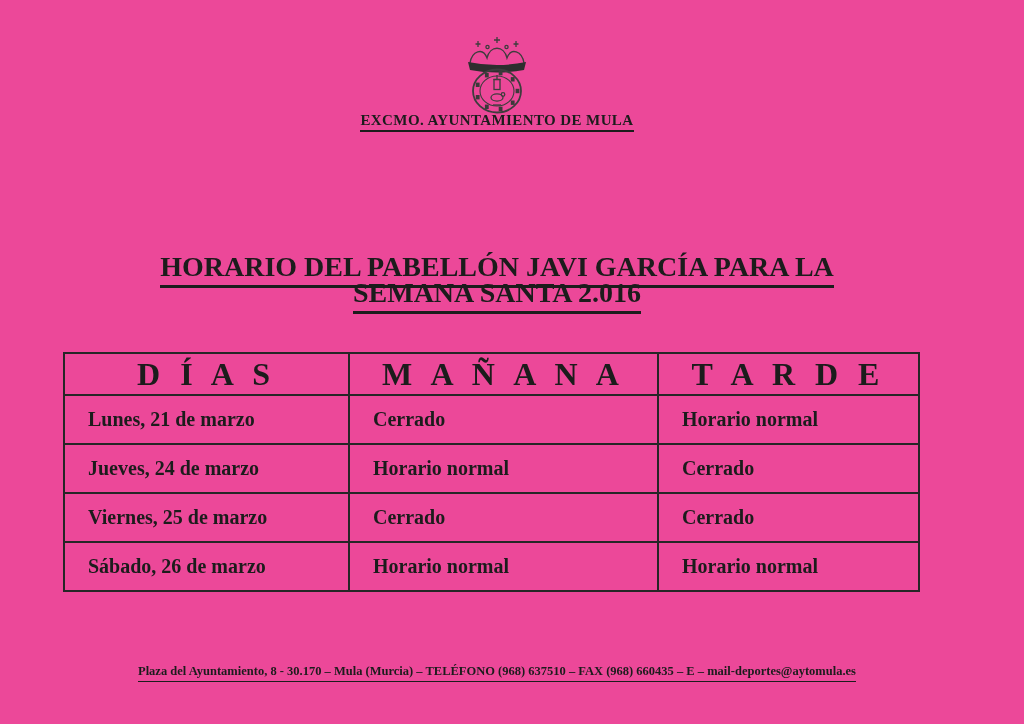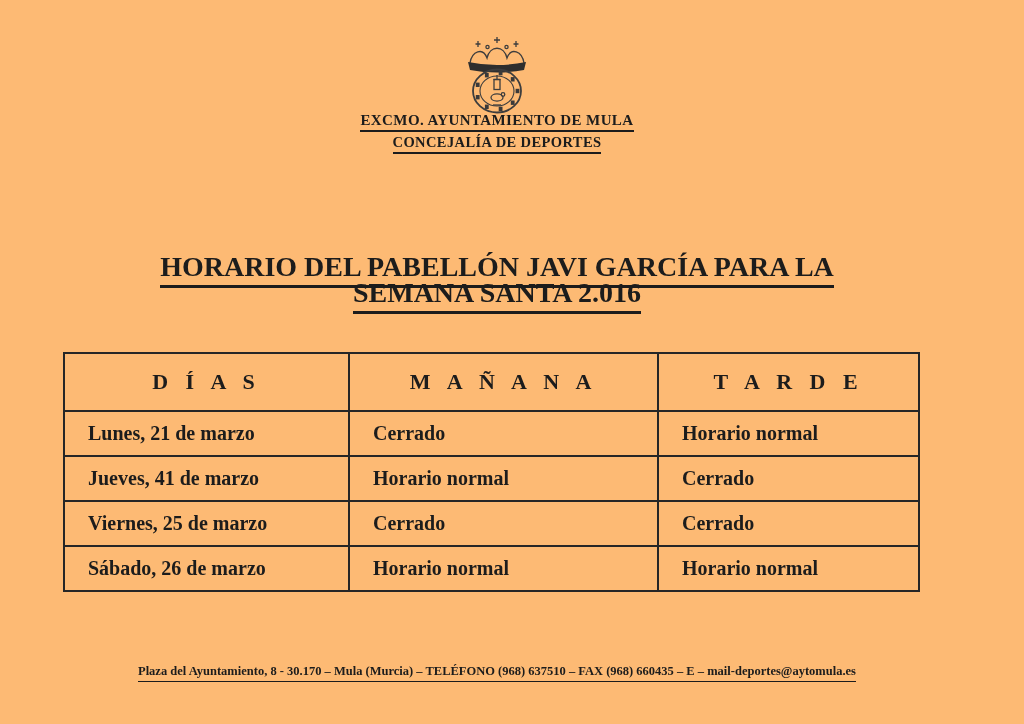--- a/index.html
+++ b/index.html
@@ -4,21 +4,21 @@
 <style>
   html, body {
     margin: 0;
     padding: 0;
     background: #ffffff;
   }
   .page {
     position: relative;
     width: 1024px;
     height: 724px;
-    background: #fdba74;
+    background: #ec4899;
     font-family: "Liberation Serif", "DejaVu Serif", serif;
     color: #1c1c1c;
     overflow: hidden;
   }
   
   .content {
     position: absolute;
     left: 0;
     top: 0;
     width: 994px;
@@ -88,25 +88,25 @@
   }
   table.schedule th,
   table.schedule td {
     border: 2px solid #262626;
     font-weight: bold;
     overflow: hidden;
     white-space: nowrap;
   }
   table.schedule th {
     height: 40px;
-    font-size: 22px;
+    font-size: 32px;
     letter-spacing: 6px;
     text-align: center;
     vertical-align: middle;
-    padding: 8px;
+    padding: 0;
   }
   table.schedule td {
     font-size: 20px;
     text-align: left;
     vertical-align: middle;
     padding: 0 0 0 23px;
   }
   .col-dias    { width: 285px; }
   .col-manana  { width: 309px; }
   .col-tarde   { width: 261px; }
@@ -162,23 +162,20 @@
 
         <ellipse cx="46" cy="61.5" rx="6" ry="3.6"></ellipse>
         <circle cx="52" cy="58.5" r="1.8"></circle>
         <path d="M42 69 h8"></path>
       </svg>
     </div>
 
     <div class="org-line1 centered">
       <span class="u-thin">EXCMO. AYUNTAMIENTO DE MULA</span>
     </div>
-    <div class="org-line2 centered">
-      <span class="u-thin">CONCEJALÍA DE DEPORTES</span>
-    </div>
 
     <div class="title1 centered">
       <span class="u-thick">HORARIO DEL PABELLÓN JAVI GARCÍA PARA LA</span>
     </div>
     <div class="title2 centered">
       <span class="u-thick">SEMANA SANTA 2.016</span>
     </div>
 
     <table class="schedule">
       <colgroup>
@@ -193,21 +190,21 @@
           <th>T A R D E</th>
         </tr>
       </thead>
       <tbody>
         <tr>
           <td>Lunes, 21 de marzo</td>
           <td>Cerrado</td>
           <td>Horario normal</td>
         </tr>
         <tr>
-          <td>Jueves, 41 de marzo</td>
+          <td>Jueves, 24 de marzo</td>
           <td>Horario normal</td>
           <td>Cerrado</td>
         </tr>
         <tr>
           <td>Viernes, 25 de marzo</td>
           <td>Cerrado</td>
           <td>Cerrado</td>
         </tr>
         <tr>
           <td>Sábado, 26 de marzo</td>

